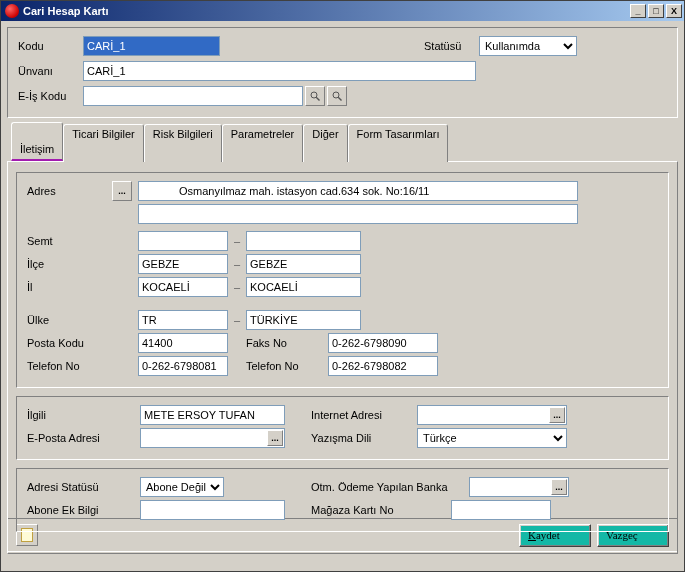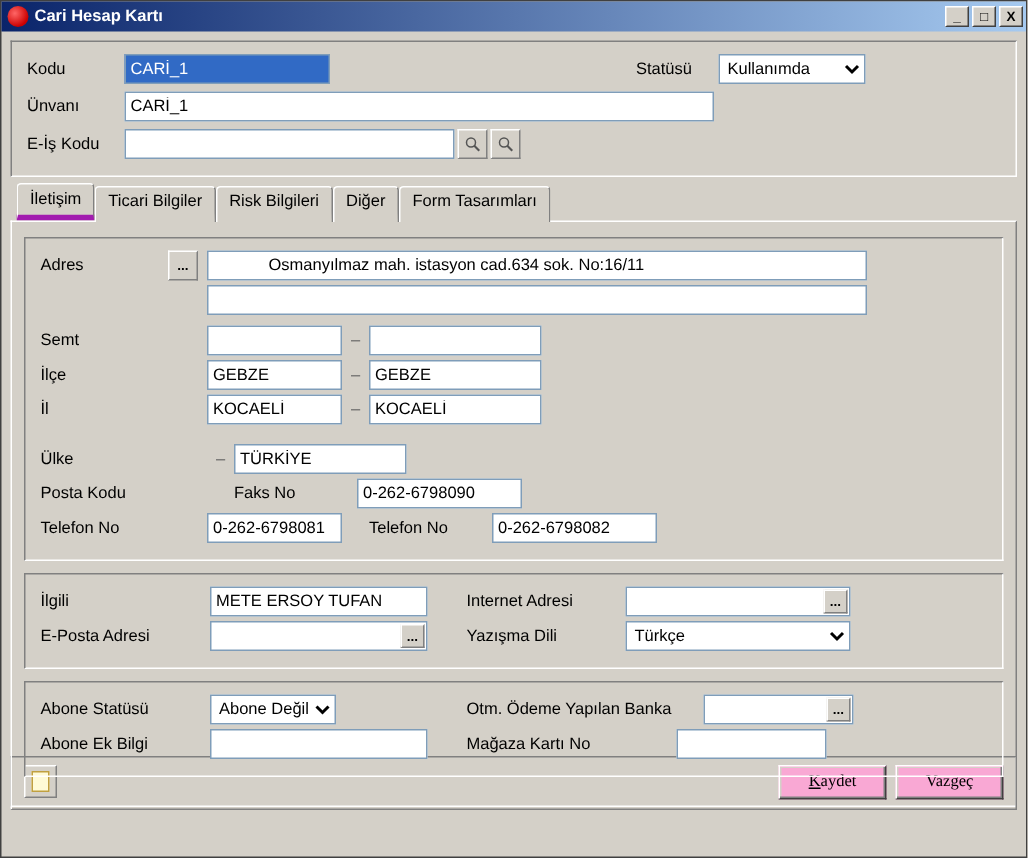--- a/index.html
+++ b/index.html
@@ -117,23 +117,23 @@
     border-right-color: #808080;
     border-bottom: none;
     border-top-left-radius: 3px;
     border-top-right-radius: 3px;
     margin-right: 0px;
     cursor: pointer;
     position: relative;
   }
   .tab.active {
     z-index: 3;
-    border-bottom: 4px solid #a21caf;
+    border-bottom: 2px solid #a21caf;
     margin-bottom: -1px;
-    padding-top: 4px;
+    padding-top: 20px;
     padding-bottom: 4px;
     top: -2px;
   }
   .tab-panel {
     border: 1px solid #fff;
     border-right-color: #808080;
     border-bottom-color: #808080;
     padding: 10px 8px 12px 8px;
     position: relative;
     z-index: 1;
@@ -158,29 +158,29 @@
     border-right-color: #fff;
     border-bottom-color: #fff;
     height: 34px;
     display: flex;
     align-items: center;
     padding: 0 8px;
   }
   .btn {
     height: 23px;
     min-width: 72px;
-    background: #f9a8d4;
+    background: #14b8a6;
     border: 1px solid #fff;
     border-right-color: #404040;
     border-bottom-color: #404040;
     box-shadow: inset -1px -1px 0 #808080, inset 1px 1px 0 #d4d0c8;
     font-family: Tahoma;
     font-size: 11px;
     cursor: pointer;
-    text-align: center;
+    text-align: left;
     padding: 0 8px;
   }
   .footer .btn { margin-left: 6px; }
   .footer-spacer { flex: 1; }
   .note-icon {
     width: 22px; height: 22px;
     background: #d4d0c8;
     border: 1px solid #fff;
     border-right-color: #808080;
     border-bottom-color: #808080;
@@ -256,20 +256,21 @@
               <line x1="6.2" y1="6.2" x2="9.5" y2="9.5" stroke="#555" stroke-width="1.4"></line>
             </svg>
         </span>
       </div>
     </div>
 
     <div class="tabs">
       <div class="tab active">İletişim</div>
       <div class="tab">Ticari Bilgiler</div>
       <div class="tab">Risk Bilgileri</div>
+      <div class="tab">Parametreler</div>
       <div class="tab">Diğer</div>
       <div class="tab">Form Tasarımları</div>
     </div>
 
     <div class="tab-panel">
 
       <div class="groupbox">
         <div class="fieldrow">
           <label class="flabel" style="width:85px">Adres</label>
           <span class="lookup-btn">...</span>
@@ -295,25 +296,27 @@
         </div>
         <div class="fieldrow">
           <label class="flabel" style="width:111px">İl</label>
           <input class="txt" style="width: 90px;" value="KOCAELİ">
           <span class="dash">–</span>
           <input class="txt" style="width: 115px;" value="KOCAELİ">
         </div>
         <div style="height:10px"></div>
         <div class="fieldrow">
           <label class="flabel" style="width:111px">Ülke</label>
+          <input class="txt" style="width: 90px;" value="TR">
           <span class="dash">–</span>
           <input class="txt" style="width: 115px;" value="TÜRKİYE">
         </div>
         <div class="fieldrow">
           <label class="flabel" style="width:111px">Posta Kodu</label>
+          <input class="txt" style="width: 90px;" value="41400">
           <div style="width:18px"></div>
           <label style="width:82px">Faks No</label>
           <input class="txt" style="width: 110px;" value="0-262-6798090">
         </div>
         <div class="fieldrow">
           <label class="flabel" style="width:111px">Telefon No</label>
           <input class="txt" style="width: 90px;" value="0-262-6798081">
           <div style="width:18px"></div>
           <label style="width:82px">Telefon No</label>
           <input class="txt" style="width: 110px;" value="0-262-6798082">
@@ -340,21 +343,21 @@
           <div style="width:26px"></div>
           <label style="width:106px">Yazışma Dili</label>
           <select class="sel" style="width:150px">
             <option>Türkçe</option>
           </select>
         </div>
       </div>
 
       <div class="groupbox" style="margin-bottom:0">
         <div class="fieldrow">
-          <label style="width:113px">Abone Statüsü</label>
+          <label style="width:113px">Adresi Statüsü</label>
           <select class="sel" style="width:84px">
             <option>Abone Değil</option>
           </select>
           <div style="width:87px"></div>
           <label style="width:158px">Otm. Ödeme Yapılan Banka</label>
           <span class="relwrap" style="width:100px">
             <input class="txt" style="width: 100px; padding-right: 20px;" value="">
             <span class="inline-lookup">...</span>
           </span>
         </div>

